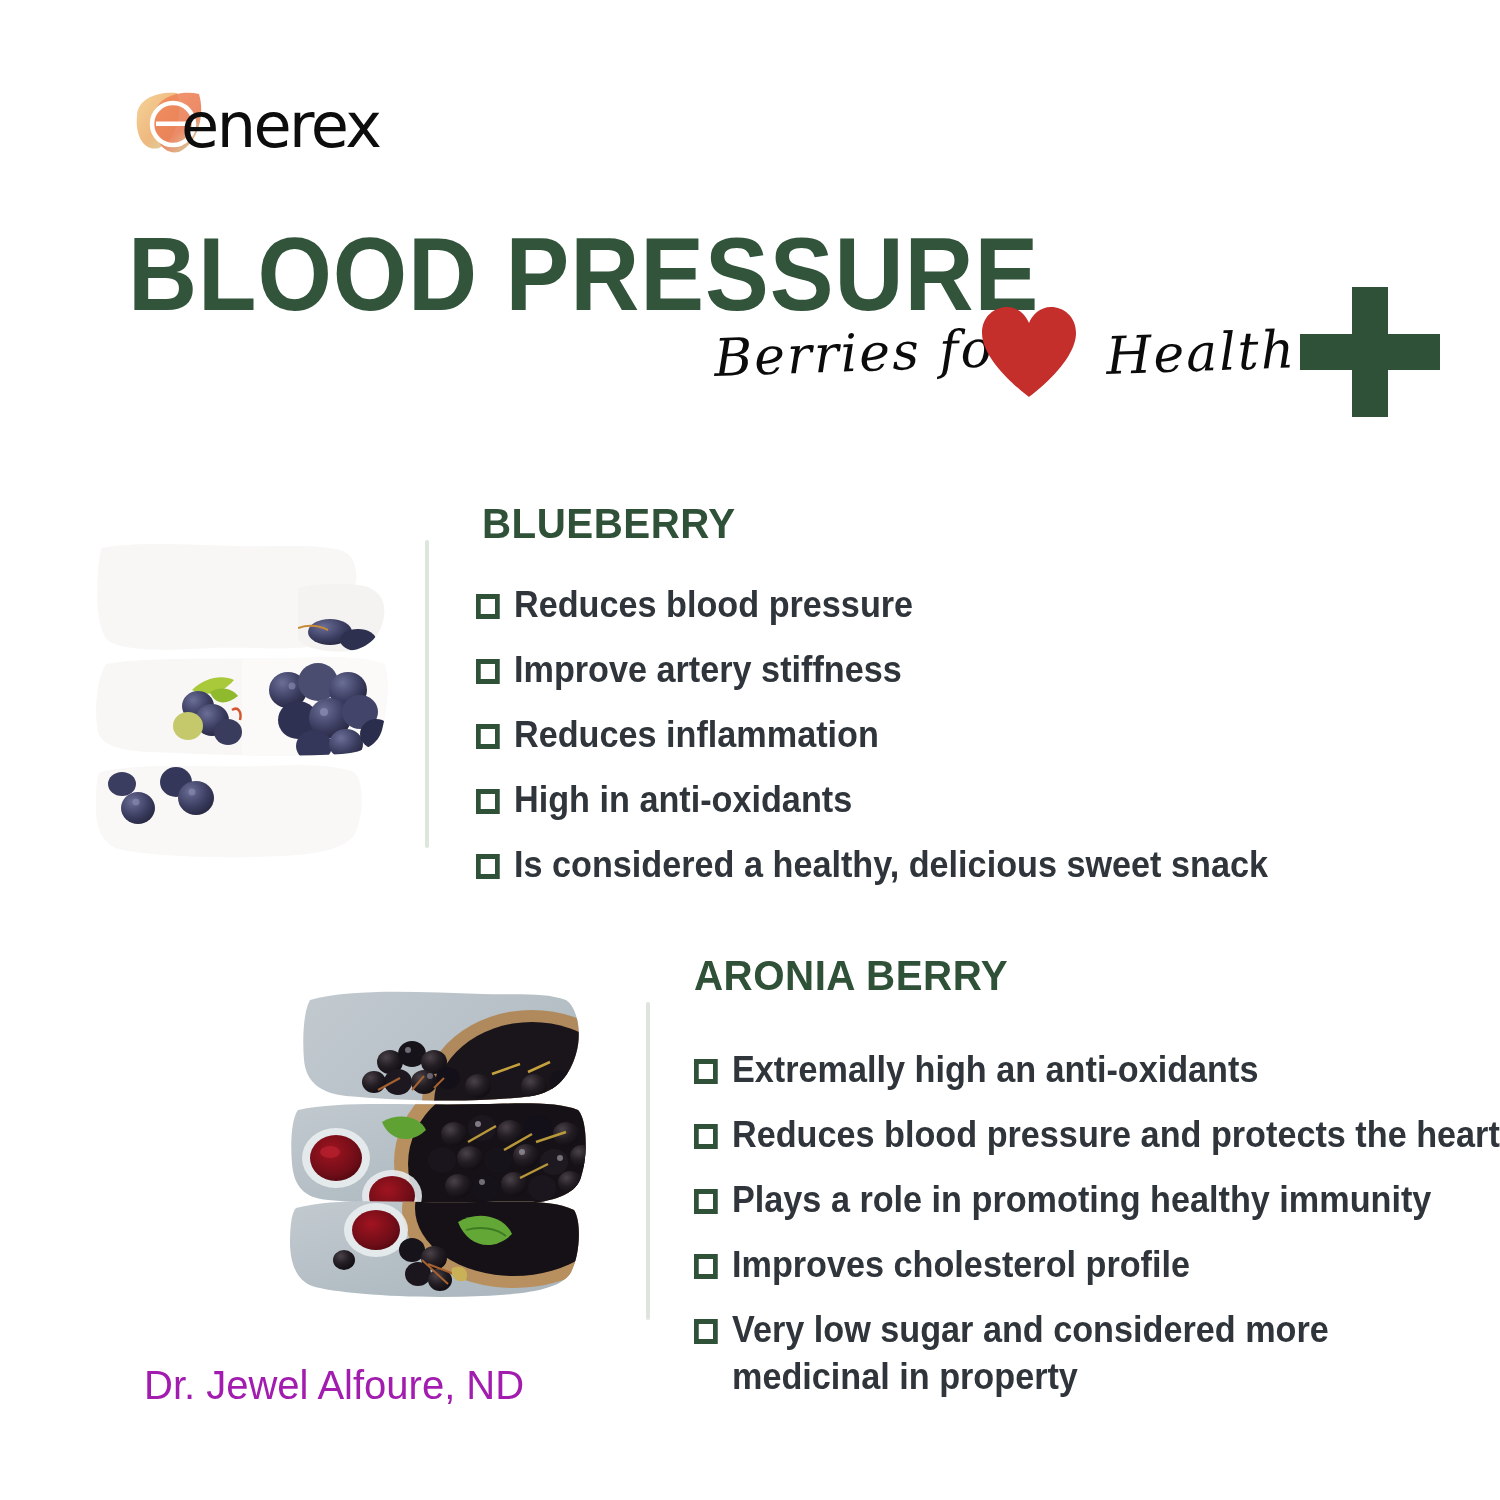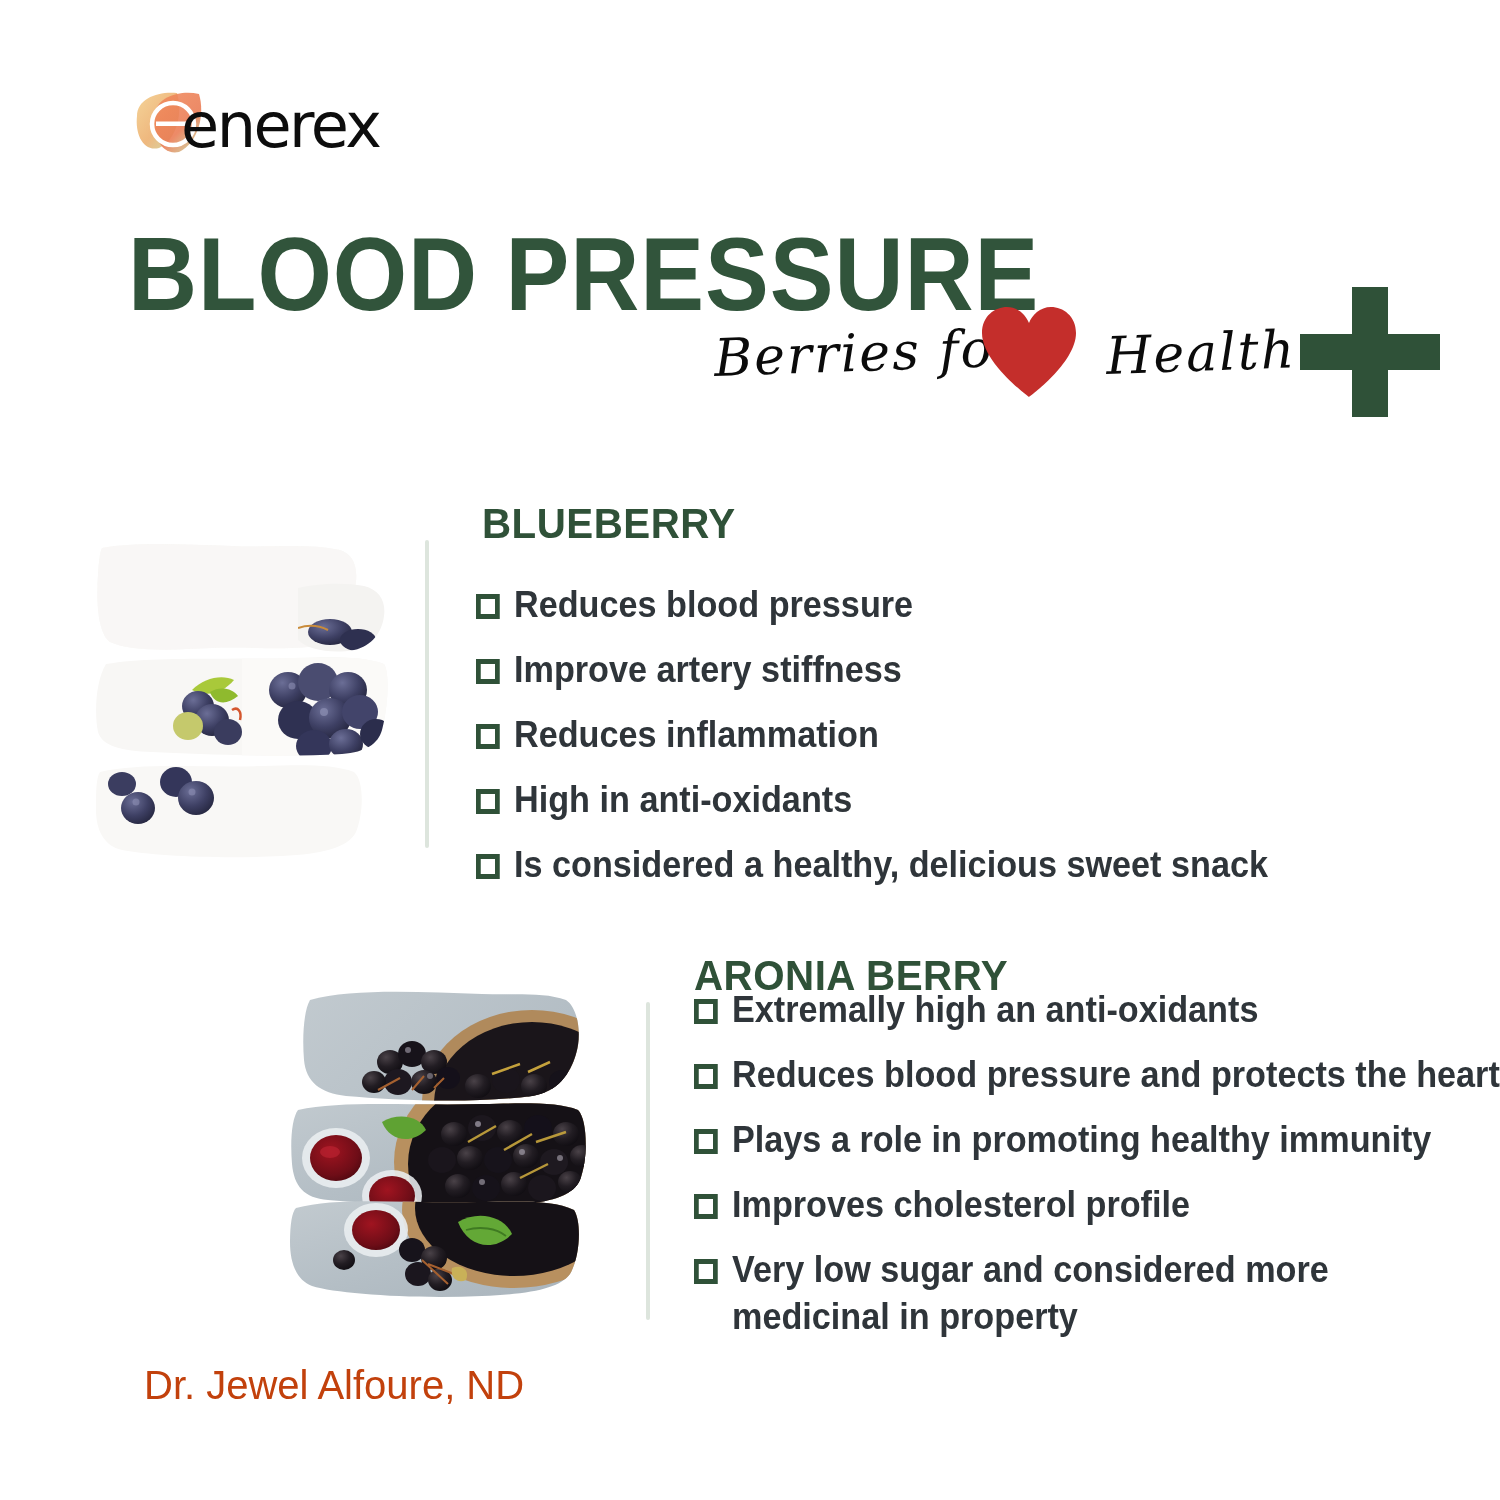--- a/index.html
+++ b/index.html
@@ -162,21 +162,21 @@
   .photo svg { display: block; }
 
   
   #credit {
     position: absolute;
     left: 144px;
     top: 1363px;
     font-family: "Liberation Sans", sans-serif;
     font-size: 40px;
     font-weight: 400;
-    color: #c2410c;
+    color: #a21caf;
     letter-spacing: 0px;
     white-space: nowrap;
   }
 </style>
 </head>
 <body>
 
 <div id="logo">
   <div class="mark">
     <svg width="76" height="72" viewBox="0 0 76 72">
@@ -460,21 +460,21 @@
         <path d="M146 282 L172 292 M140 278 L166 302" stroke="#a5602f" stroke-width="2" fill="none"></path>
         <path d="M170 286 C180 282, 188 288, 184 298 C176 302, 168 296, 170 286 Z" fill="#c9b158"></path>
       </g>
     </svg>
   </div>
 
   <div class="divider" style="left:646px; top:1002px; height:318px;"></div>
 
   <div class="berry-heading" style="left:694px; top:952px;">ARONIA BERRY</div>
 
-  <ul class="bullet-list" style="left:694px; top:986px; width:780px;">
+  <ul class="bullet-list" style="left:694px; top:1046px; width:780px;">
     <li class="bullet-item" style="margin-bottom:18px;">
       <span class="bullet-box"></span>
       <span>Extremally high an anti-oxidants</span>
     </li>
     <li class="bullet-item" style="margin-bottom:18px;">
       <span class="bullet-box"></span>
       <span>Reduces blood pressure and protects the heart</span>
     </li>
     <li class="bullet-item" style="margin-bottom:18px;">
       <span class="bullet-box"></span>

